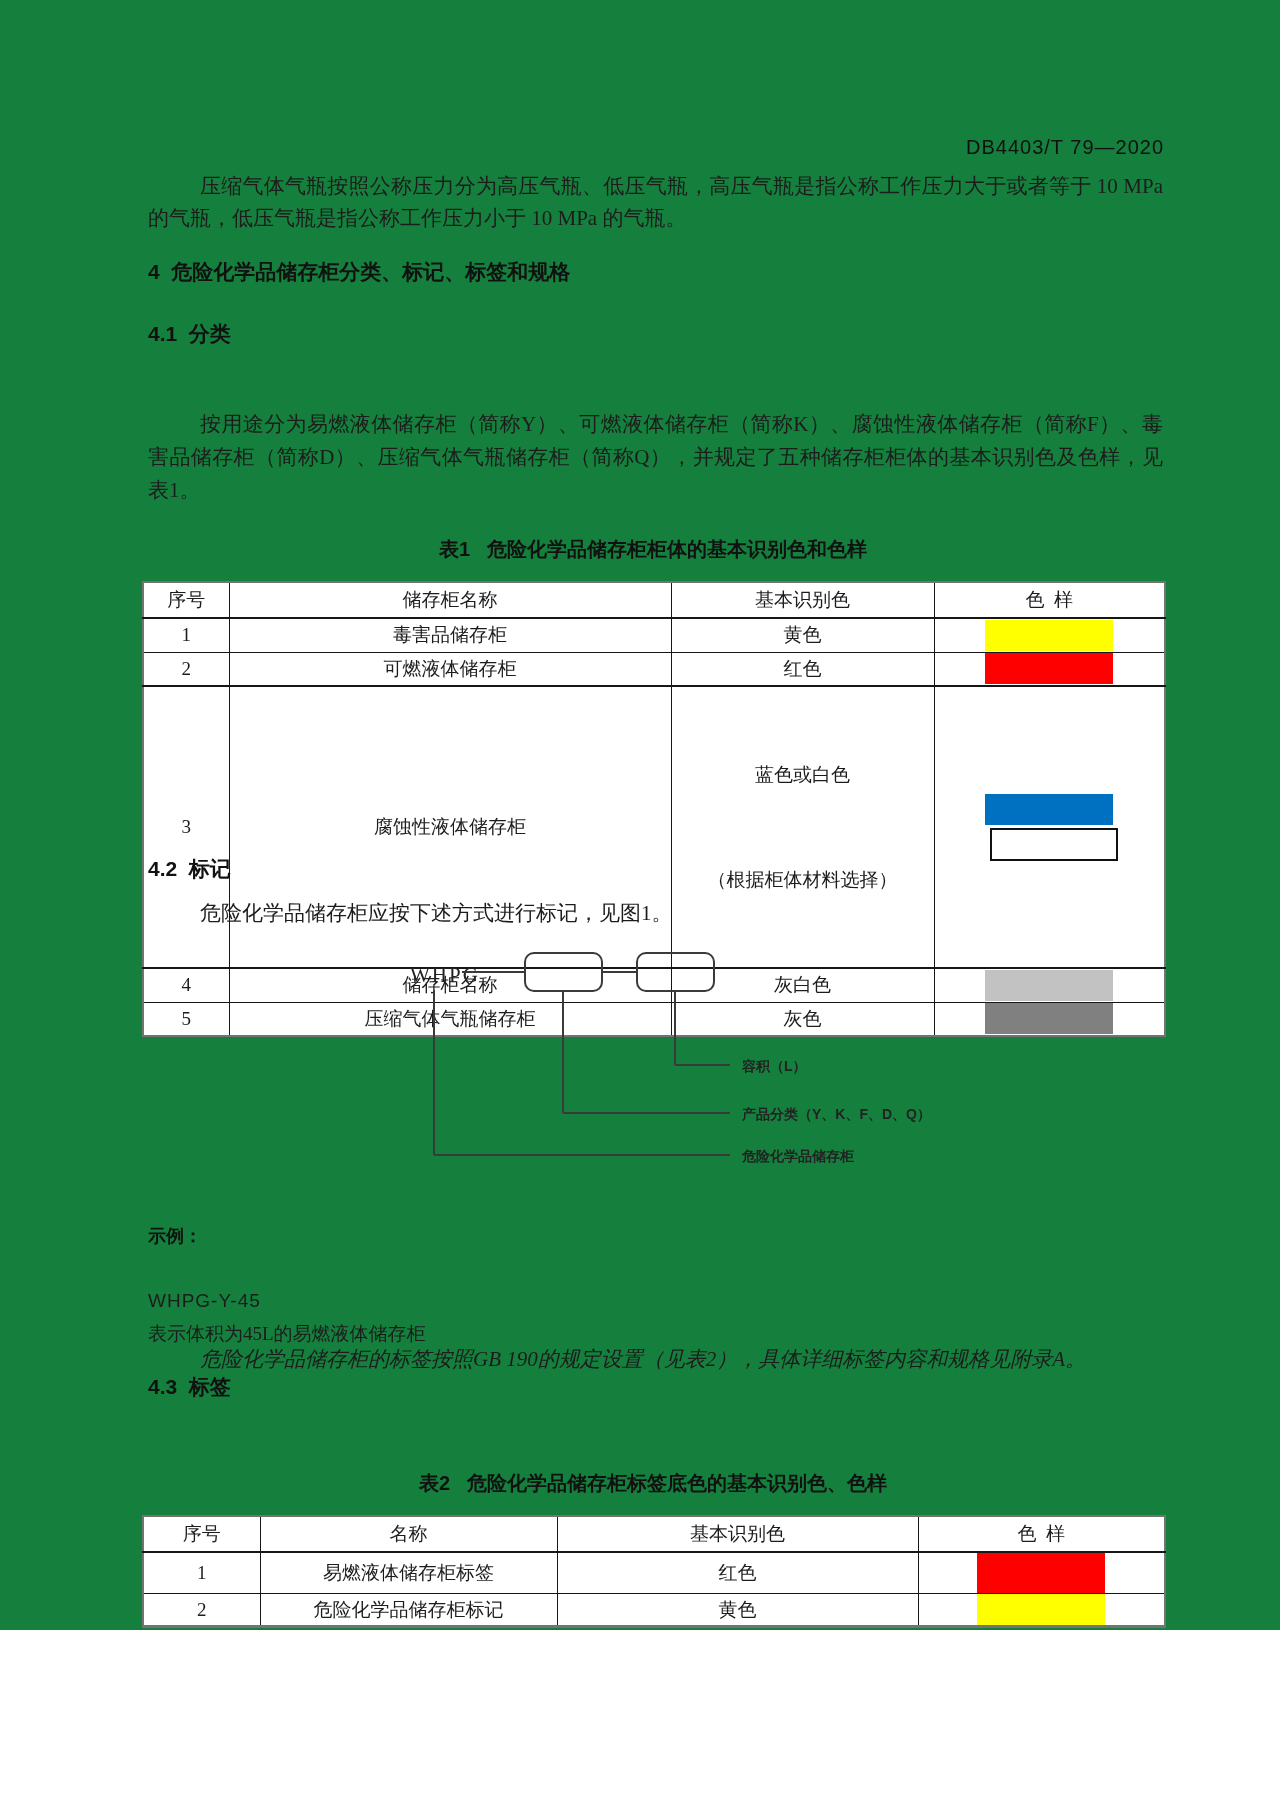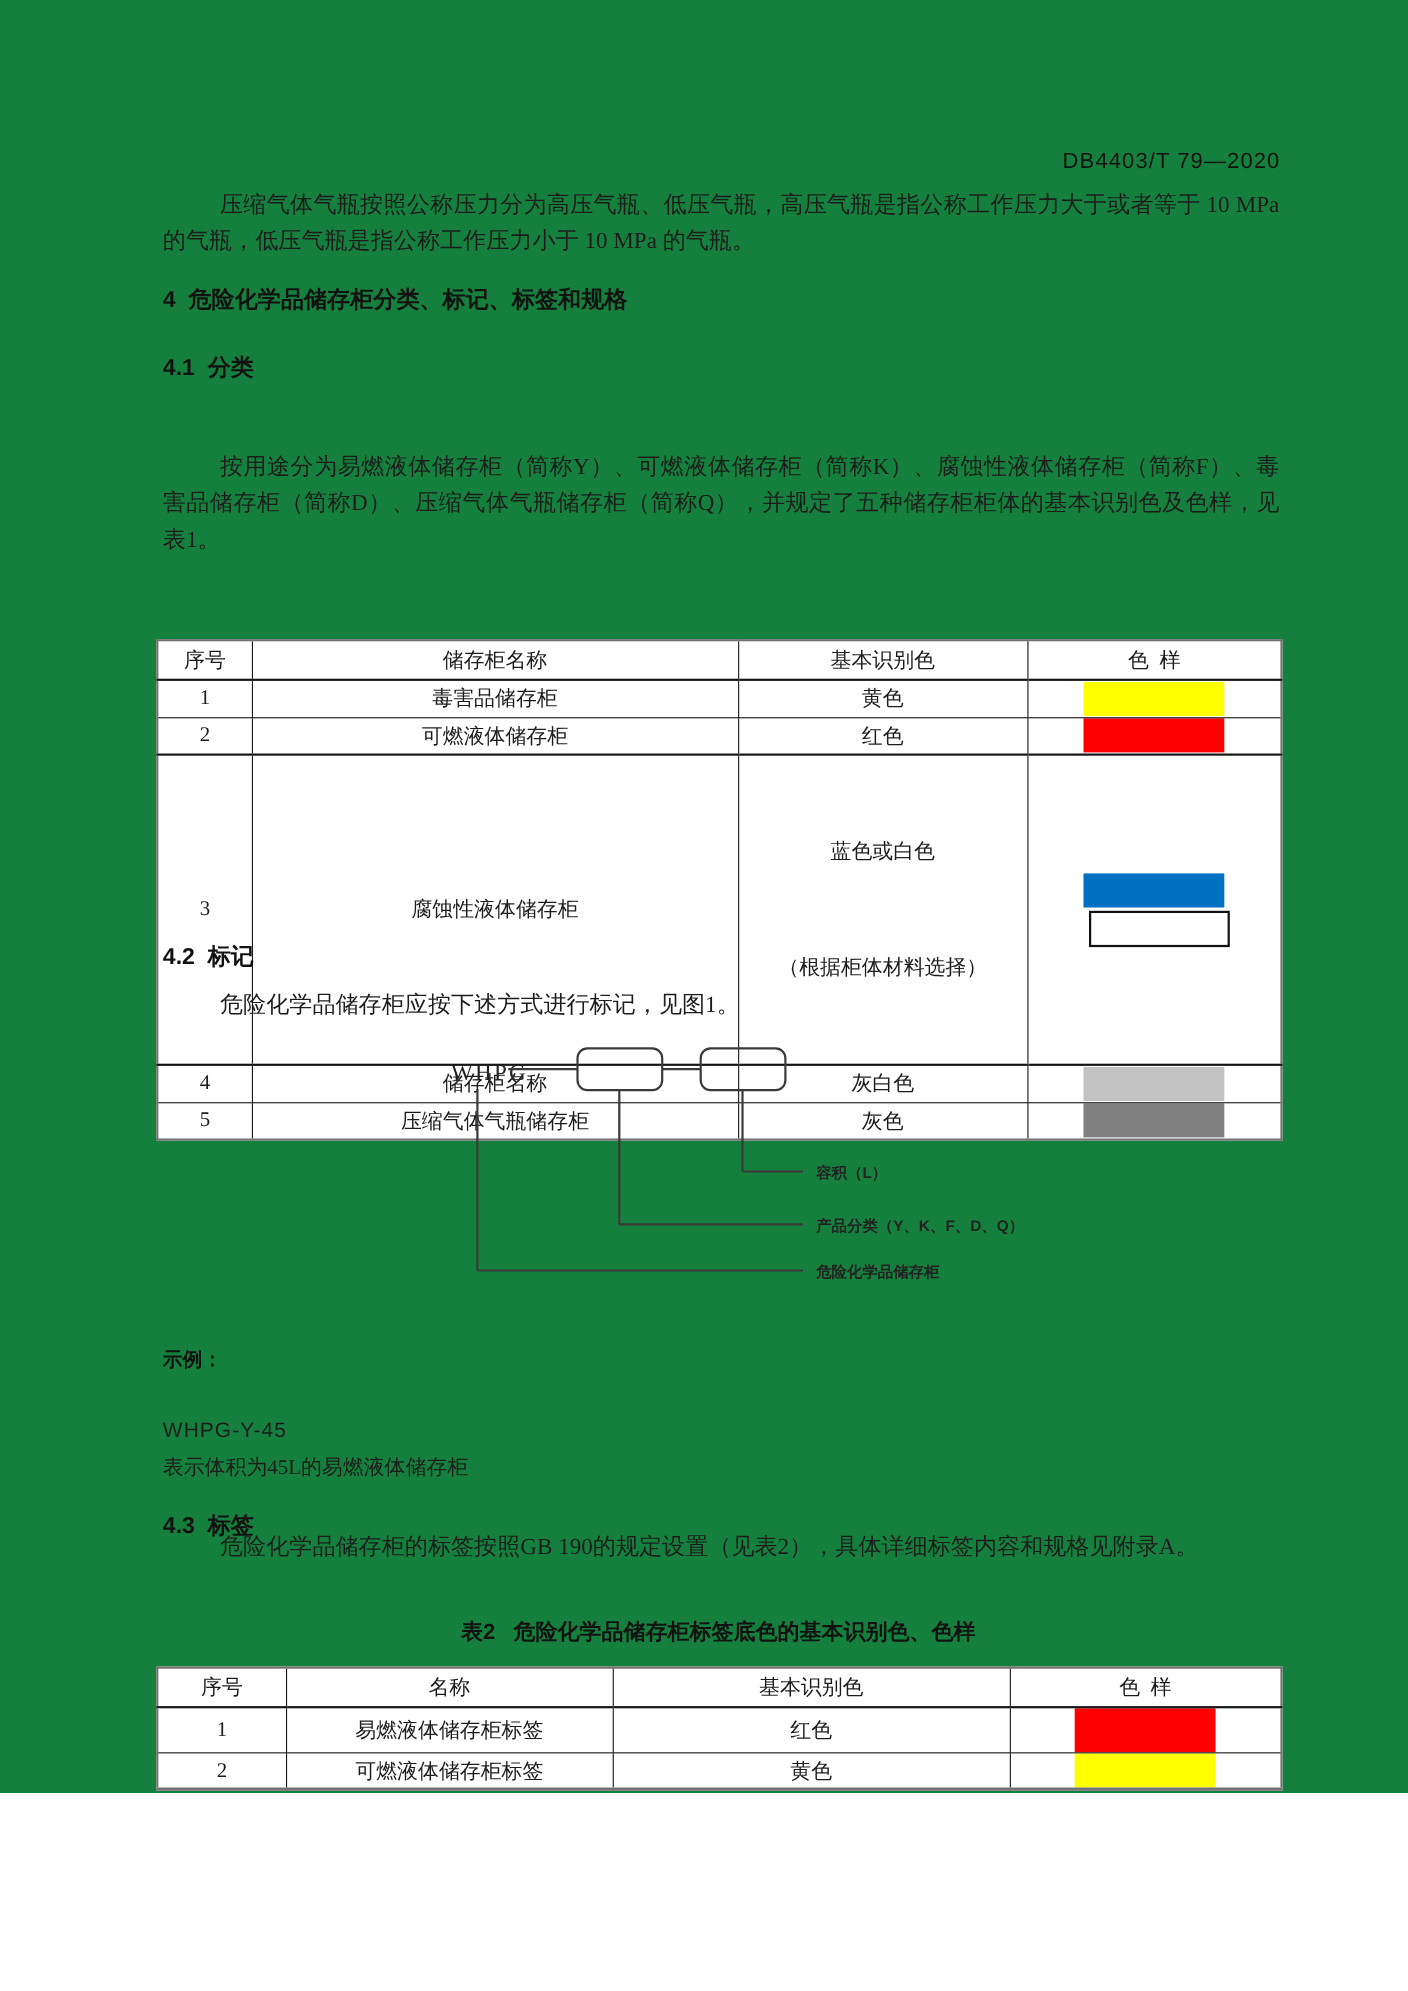--- a/index.html
+++ b/index.html
@@ -16,21 +16,21 @@
     font-family:"Liberation Sans", sans-serif; font-size:20px;
     letter-spacing:1px; color:#111;
   }
   .para {
     left:148px; width:1015px; font-size:21px; line-height:32px;
     text-align:justify; text-indent:52px; color:#1c1c1c;
   }
   #p-intro { top:170px; }
   #p-41    { top:408px; line-height:33px; }
   #p-42    { top:897px; }
-  #p-43    { top:1390px; }
+  #p-43    { top:1343px;font-style:italic; }
 
   .h-section {
     left:148px; font-family:"Liberation Sans", sans-serif;
     font-weight:bold; font-size:21px; color:#111; white-space:pre;
   }
   #h-4  { top:258px; }
   #h-41 { top:320px; }
   #h-42 { top:855px; }
   #h-43 { top:1373px; }
 
@@ -110,20 +110,21 @@
 
   <div class="abs doc-code">DB4403/T 79—2020</div>
 
   <p class="abs para" id="p-intro">压缩气体气瓶按照公称压力分为高压气瓶、低压气瓶，高压气瓶是指公称工作压力大于或者等于 10 MPa 的气瓶，低压气瓶是指公称工作压力小于 10 MPa 的气瓶。</p>
 
   <div class="abs h-section" id="h-4">4  危险化学品储存柜分类、标记、标签和规格</div>
   <div class="abs h-section" id="h-41">4.1  分类</div>
 
   <p class="abs para" id="p-41">按用途分为易燃液体储存柜（简称Y）、可燃液体储存柜（简称K）、腐蚀性液体储存柜（简称F）、毒害品储存柜（简称D）、压缩气体气瓶储存柜（简称Q），并规定了五种储存柜柜体的基本识别色及色样，见表1。</p>
 
+  <div class="abs table-title" id="t1-title">表1   危险化学品储存柜柜体的基本识别色和色样</div>
 
   <div class="abs" id="table1-wrap">
     <table class="std" id="table1">
       <colgroup>
           <col style="width:86px">
           <col style="width:442px">
           <col style="width:263px">
           <col style="width:231px">
         </colgroup>
       <thead>
@@ -225,21 +226,21 @@
       </thead>
       <tbody>
         <tr class="r1">
           <td>1</td>
           <td>易燃液体储存柜标签</td>
           <td>红色</td>
           <td><div class="swatch tall" style="background: rgb(254, 0, 0);"></div></td>
         </tr>
         <tr class="r2">
           <td>2</td>
-          <td>可燃液体储存柜标签</td>
+          <td>危险化学品储存柜标记</td>
           <td>黄色</td>
           <td><div class="swatch" style="background: rgb(255, 255, 0);"></div></td>
         </tr>
       </tbody>
     </table>
   </div>
 
   <div class="abs page-number">3</div>
 
   <div class="abs watermark">

